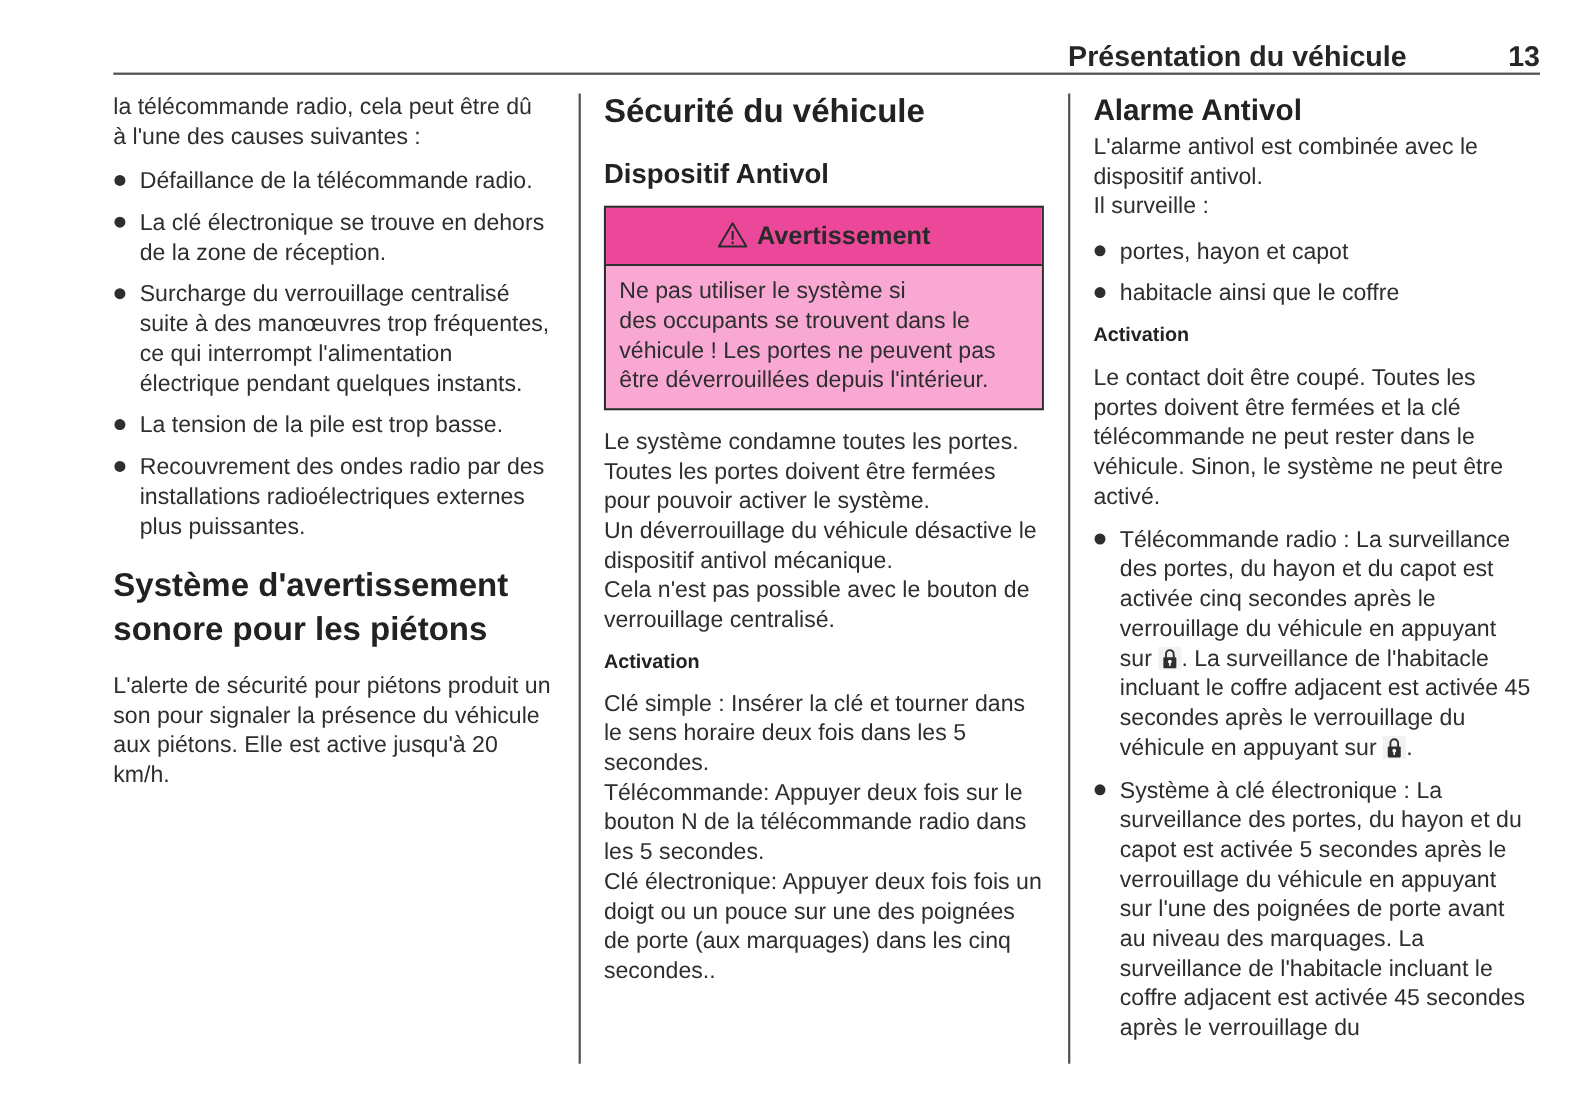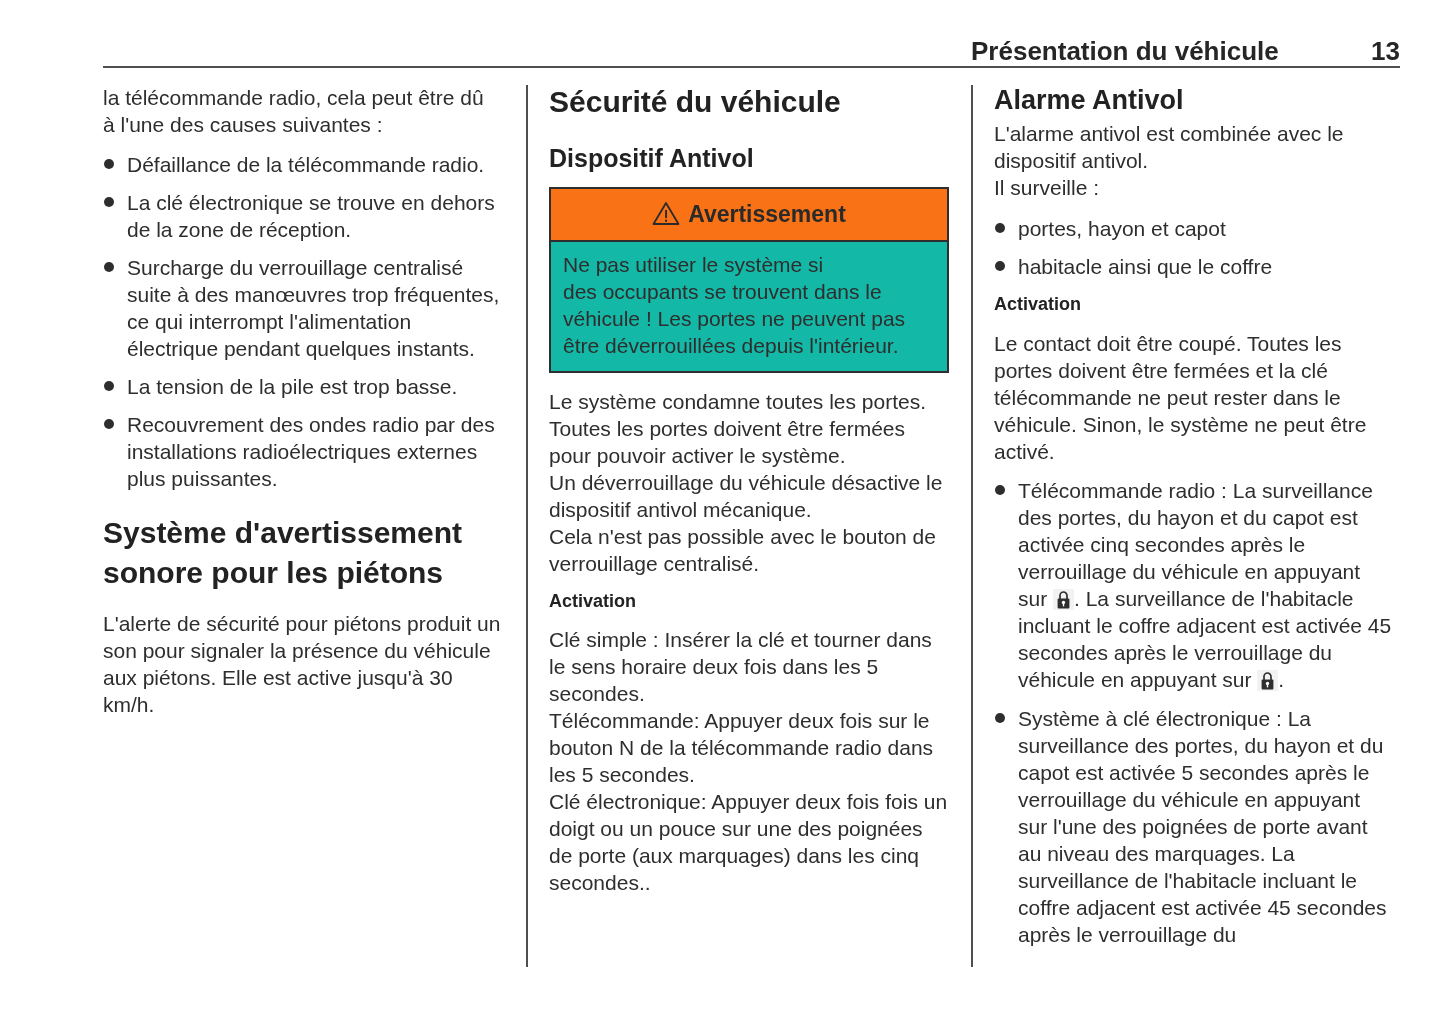--- a/index.html
+++ b/index.html
@@ -25,25 +25,25 @@
   .h-big  { font-size:30px; line-height:40px; font-weight:700; color:#222; }
   .h-sub  { font-size:25px; line-height:30px; font-weight:700; color:#222; }
   .h-bold { font-size:18px; font-weight:700; color:#222; }
   
   .blist { list-style:none; }
   .bitem { position:relative; padding-left:24px; margin-bottom:11px; }
   .dot { position:absolute; left:1px; top:8px; width:10px; height:10px; border-radius:50%; background:#2e2e2e; }
   
   .warnbox { border:2px solid #2e2e2e; margin-top:14px; }
   .warnhead {
-    background:#f97316; border-bottom:2px solid #2e2e2e; text-align:center;
+    background:#ec4899; border-bottom:2px solid #2e2e2e; text-align:center;
     padding:12px 6px; font-size:23px; font-weight:700; color:#2a2a2a;
   }
   .warnhead svg { vertical-align:-4px; margin-right:8px; }
-  .warnbody { padding:9px 12px 12px 12px; background:#14b8a6; }
+  .warnbody { padding:9px 12px 12px 12px; background:#f9a8d4; }
   
   .lockwrap { display:inline-block; background:#f2f2f2; padding:1px 3px 0 3px; vertical-align:-4px; line-height:0; }
 </style>
 </head>
 <body>
 
 <div class="page">
 
   <div class="hdr-title">Présentation du véhicule</div>
   <div class="hdr-page">13</div>
@@ -55,21 +55,21 @@
   <div class="col col-left">
     <p class="para gap14" style="margin-bottom:13px;">la télécommande radio, cela peut être dû à l'une des causes suivantes :</p>
     <ul class="blist">
       <li class="bitem"><span class="dot"></span><span>Défaillance de la télécommande radio.</span></li>
       <li class="bitem"><span class="dot"></span><span>La clé électronique se trouve en dehors de la zone de réception.</span></li>
       <li class="bitem"><span class="dot"></span><span>Surcharge du verrouillage centralisé suite à des manœuvres trop fréquentes, ce qui interrompt l'alimentation électrique pendant quelques instants.</span></li>
       <li class="bitem"><span class="dot"></span><span>La tension de la pile est trop basse.</span></li>
       <li class="bitem"><span class="dot"></span><span>Recouvrement des ondes radio par des installations radioélectriques externes plus puissantes.</span></li>
     </ul>
     <div class="h-big" style="margin-top:21px; margin-bottom:17px;">Système d'avertissement sonore pour les piétons</div>
-    <p class="para">L'alerte de sécurité pour piétons produit un son pour signaler la présence du véhicule aux piétons. Elle est active jusqu'à 30 km/h.</p>
+    <p class="para">L'alerte de sécurité pour piétons produit un son pour signaler la présence du véhicule aux piétons. Elle est active jusqu'à 20 km/h.</p>
   </div>
 
   <div class="col col-middle">
     <div class="h-big" style="line-height:36px;">Sécurité du véhicule</div>
     <div class="h-sub" style="margin-top:23px;">Dispositif Antivol</div>
 
     <div class="warnbox">
       <div class="warnhead">
         <svg width="28" height="25" viewBox="0 0 28 25">
           <path d="M14 2 L26.5 23 L1.5 23 Z" fill="none" stroke="#2a2a2a" stroke-width="1.8" stroke-linejoin="round"></path>

